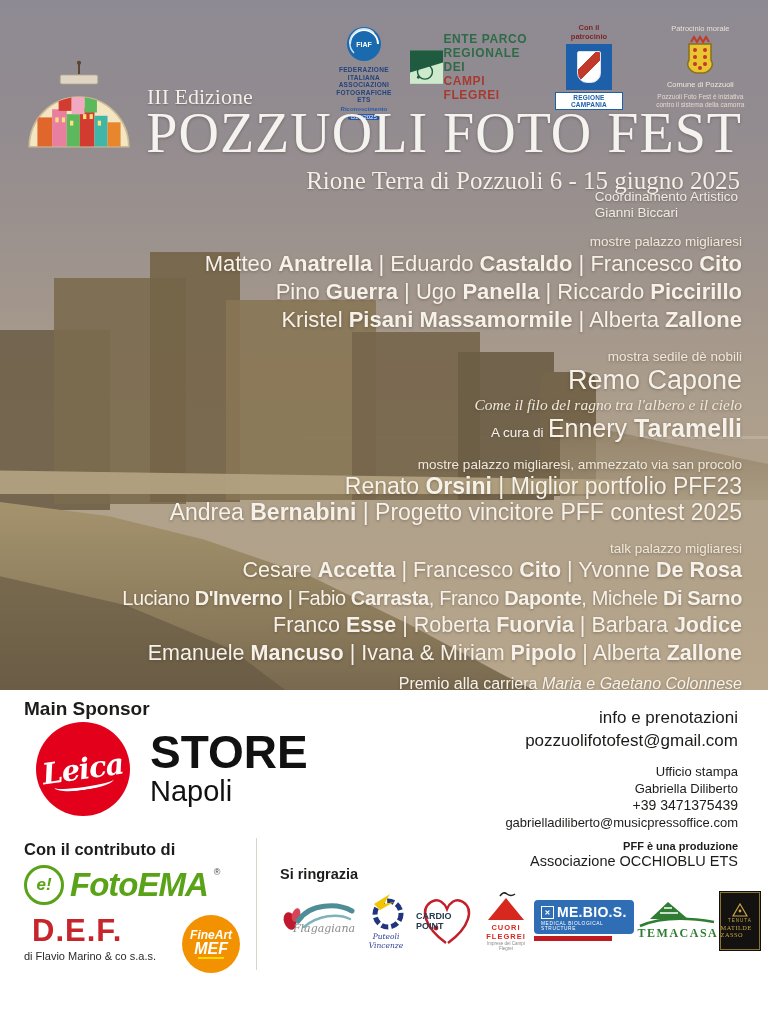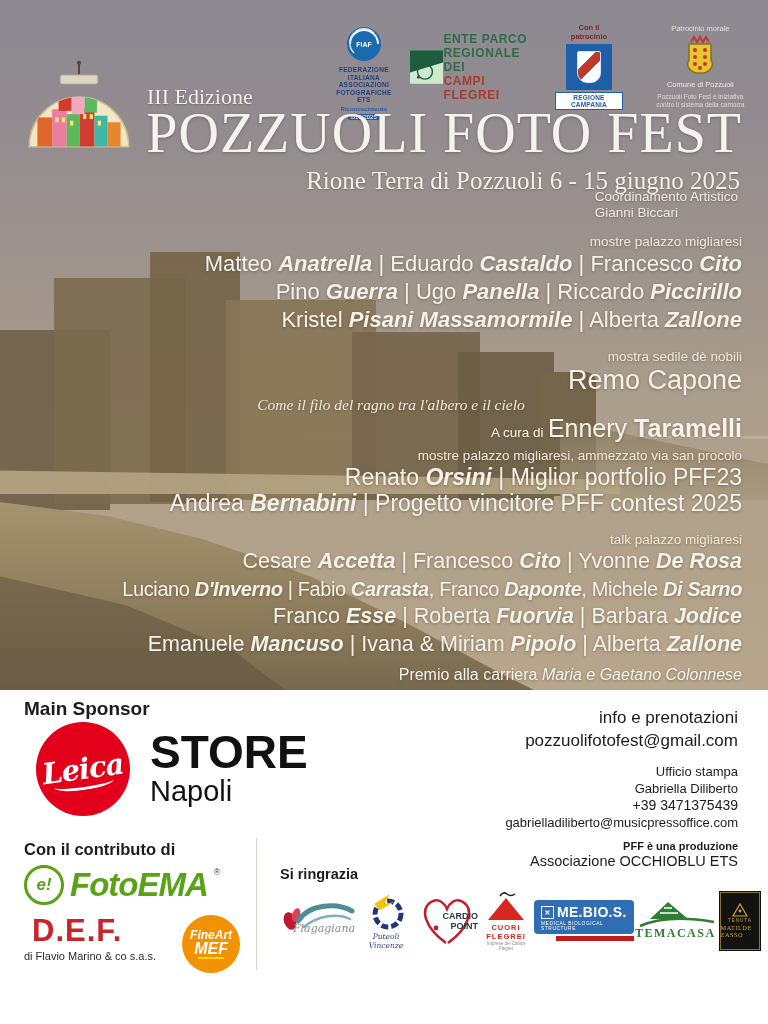--- a/index.html
+++ b/index.html
@@ -55,33 +55,33 @@
     color:#f5f3ef;text-shadow:0 1px 3px rgba(60,50,40,.4);}
   .subtitle{position:absolute;right:28px;top:167px;font-family:"Liberation Serif",serif;
     font-size:25px;color:#f3efe7;text-shadow:0 1px 2px rgba(60,50,40,.4);}
   .coord{position:absolute;right:30px;top:189px;text-align:left;font-size:13.5px;line-height:16px;
     color:#f0ebe2;text-shadow:0 1px 2px rgba(60,50,40,.4);}
   
   .program{position:absolute;left:40px;right:26px;top:234px;text-align:right;color:#f6f2ea;
     text-shadow:0 1px 3px rgba(70,55,40,.45);}
   .sec-h{font-size:13.5px;line-height:16px;color:#efe8da;}
   .pline{font-size:22px;line-height:28px;font-weight:400;}
-  .pline b{font-weight:700;font-style:italic;}
+  .pline b{font-weight:700;}
   .artist{font-size:27px;line-height:30px;}
-  .work{font-size:15.5px;line-height:19px;font-style:italic;font-family:"Liberation Serif",serif;color:#efe9db;text-align:center;}
+  .work{font-size:15.5px;line-height:19px;font-style:italic;font-family:"Liberation Serif",serif;color:#efe9db;}
   .acura{line-height:29px;}
   .acura .lbl{font-size:13.5px;}
   .acura .cur{font-size:25px;}
   .amz .pline{font-size:23px;line-height:26px;}
   .talk .pline{font-size:21.5px;line-height:27.5px;}
   .talk .tight{font-size:20px;letter-spacing:-.4px;}
   .premio{font-size:16px;line-height:20px;margin-top:7px;}
   .premio em{font-style:italic;}
   .tagline{font-size:26px;margin-top:15px;font-style:italic;font-family:"Liberation Serif",serif;color:#f7f3ea;}
-  .mt15{margin-top:15px;} .mt12{margin-top:16px;} .mt10{margin-top:1px;}
+  .mt15{margin-top:15px;} .mt12{margin-top:16px;} .mt10{margin-top:10px;}
   
   .footer{position:absolute;left:0;top:690px;width:768px;height:302px;background:#fff;color:#1c1c1a;}
   .main-sponsor{position:absolute;left:24px;top:8px;font-size:19px;font-weight:bold;}
   .leica-row{position:absolute;left:36px;top:32px;display:flex;align-items:center;gap:20px;}
   .leica-circle{width:94px;height:94px;border-radius:50%;background:#e2001a;display:flex;
     align-items:center;justify-content:center;position:relative;}
   .leica-script{font-family:"DejaVu Serif",serif;font-style:italic;font-weight:bold;font-size:29px;
     color:#fff;transform:rotate(-8deg);letter-spacing:-1px;}
   .leica-swash{position:absolute;left:18px;bottom:26px;width:60px;height:10px;
     border-bottom:3px solid #fff;border-radius:50%;transform:rotate(-8deg);}
@@ -105,21 +105,21 @@
   .def-name{font-size:31px;font-weight:800;color:#c7252c;letter-spacing:1px;line-height:32px;margin-left:8px;}
   .def-sub{font-size:11px;color:#2b2b2b;margin-top:3px;}
   .mef-circle{width:58px;height:58px;border-radius:50%;background:#f39200;color:#fff;display:flex;
     flex-direction:column;align-items:center;justify-content:center;font-weight:800;font-style:italic;line-height:13px;}
   .mef-circle .l1{font-size:12px;} .mef-circle .l2{font-size:16px;}
   .mef-circle .bar{width:26px;height:2px;background:#ffd900;margin-top:2px;}
   .vdivider{position:absolute;left:256px;top:148px;width:1px;height:132px;background:#d9d4cc;}
   .thanks{position:absolute;left:280px;top:176px;right:8px;}
   .thanks-label{font-size:14.5px;font-weight:bold;}
   .thanks-row{display:flex;align-items:center;justify-content:space-between;margin-top:8px;gap:4px;}
-  .tlogo{display:flex;flex-direction:column;align-items:flex-end;text-align:center;}
+  .tlogo{display:flex;flex-direction:column;align-items:flex-start;text-align:center;}
   .script{font-family:"DejaVu Serif",serif;font-style:italic;}
   .cardio-txt{font-size:9px;font-weight:bold;color:#24384e;line-height:10px;}
   .cuori-name{font-size:7.5px;font-weight:bold;color:#d6281e;letter-spacing:1px;margin-top:1px;}
   .cuori-sub{font-size:4.5px;color:#8a8a8a;}
   .mebios{background:#2f6db5;border-radius:4px;padding:4px 7px 3px;color:#fff;}
   .mebios .row{display:flex;align-items:center;gap:3px;font-weight:800;font-size:14px;letter-spacing:.3px;}
   .mebios .xicon{width:11px;height:11px;border:1.5px solid #fff;font-size:7px;line-height:11px;display:inline-block;}
   .mebios .sub{font-size:4.8px;letter-spacing:.6px;text-align:left;margin-top:1px;}
   .mebios-strip{width:78%;height:5px;background:#bf1c22;margin-top:2px;}
   .tema-name{font-family:"Liberation Serif",serif;font-size:12px;letter-spacing:1.5px;color:#2e7d32;font-weight:bold;margin-top:-4px;}

